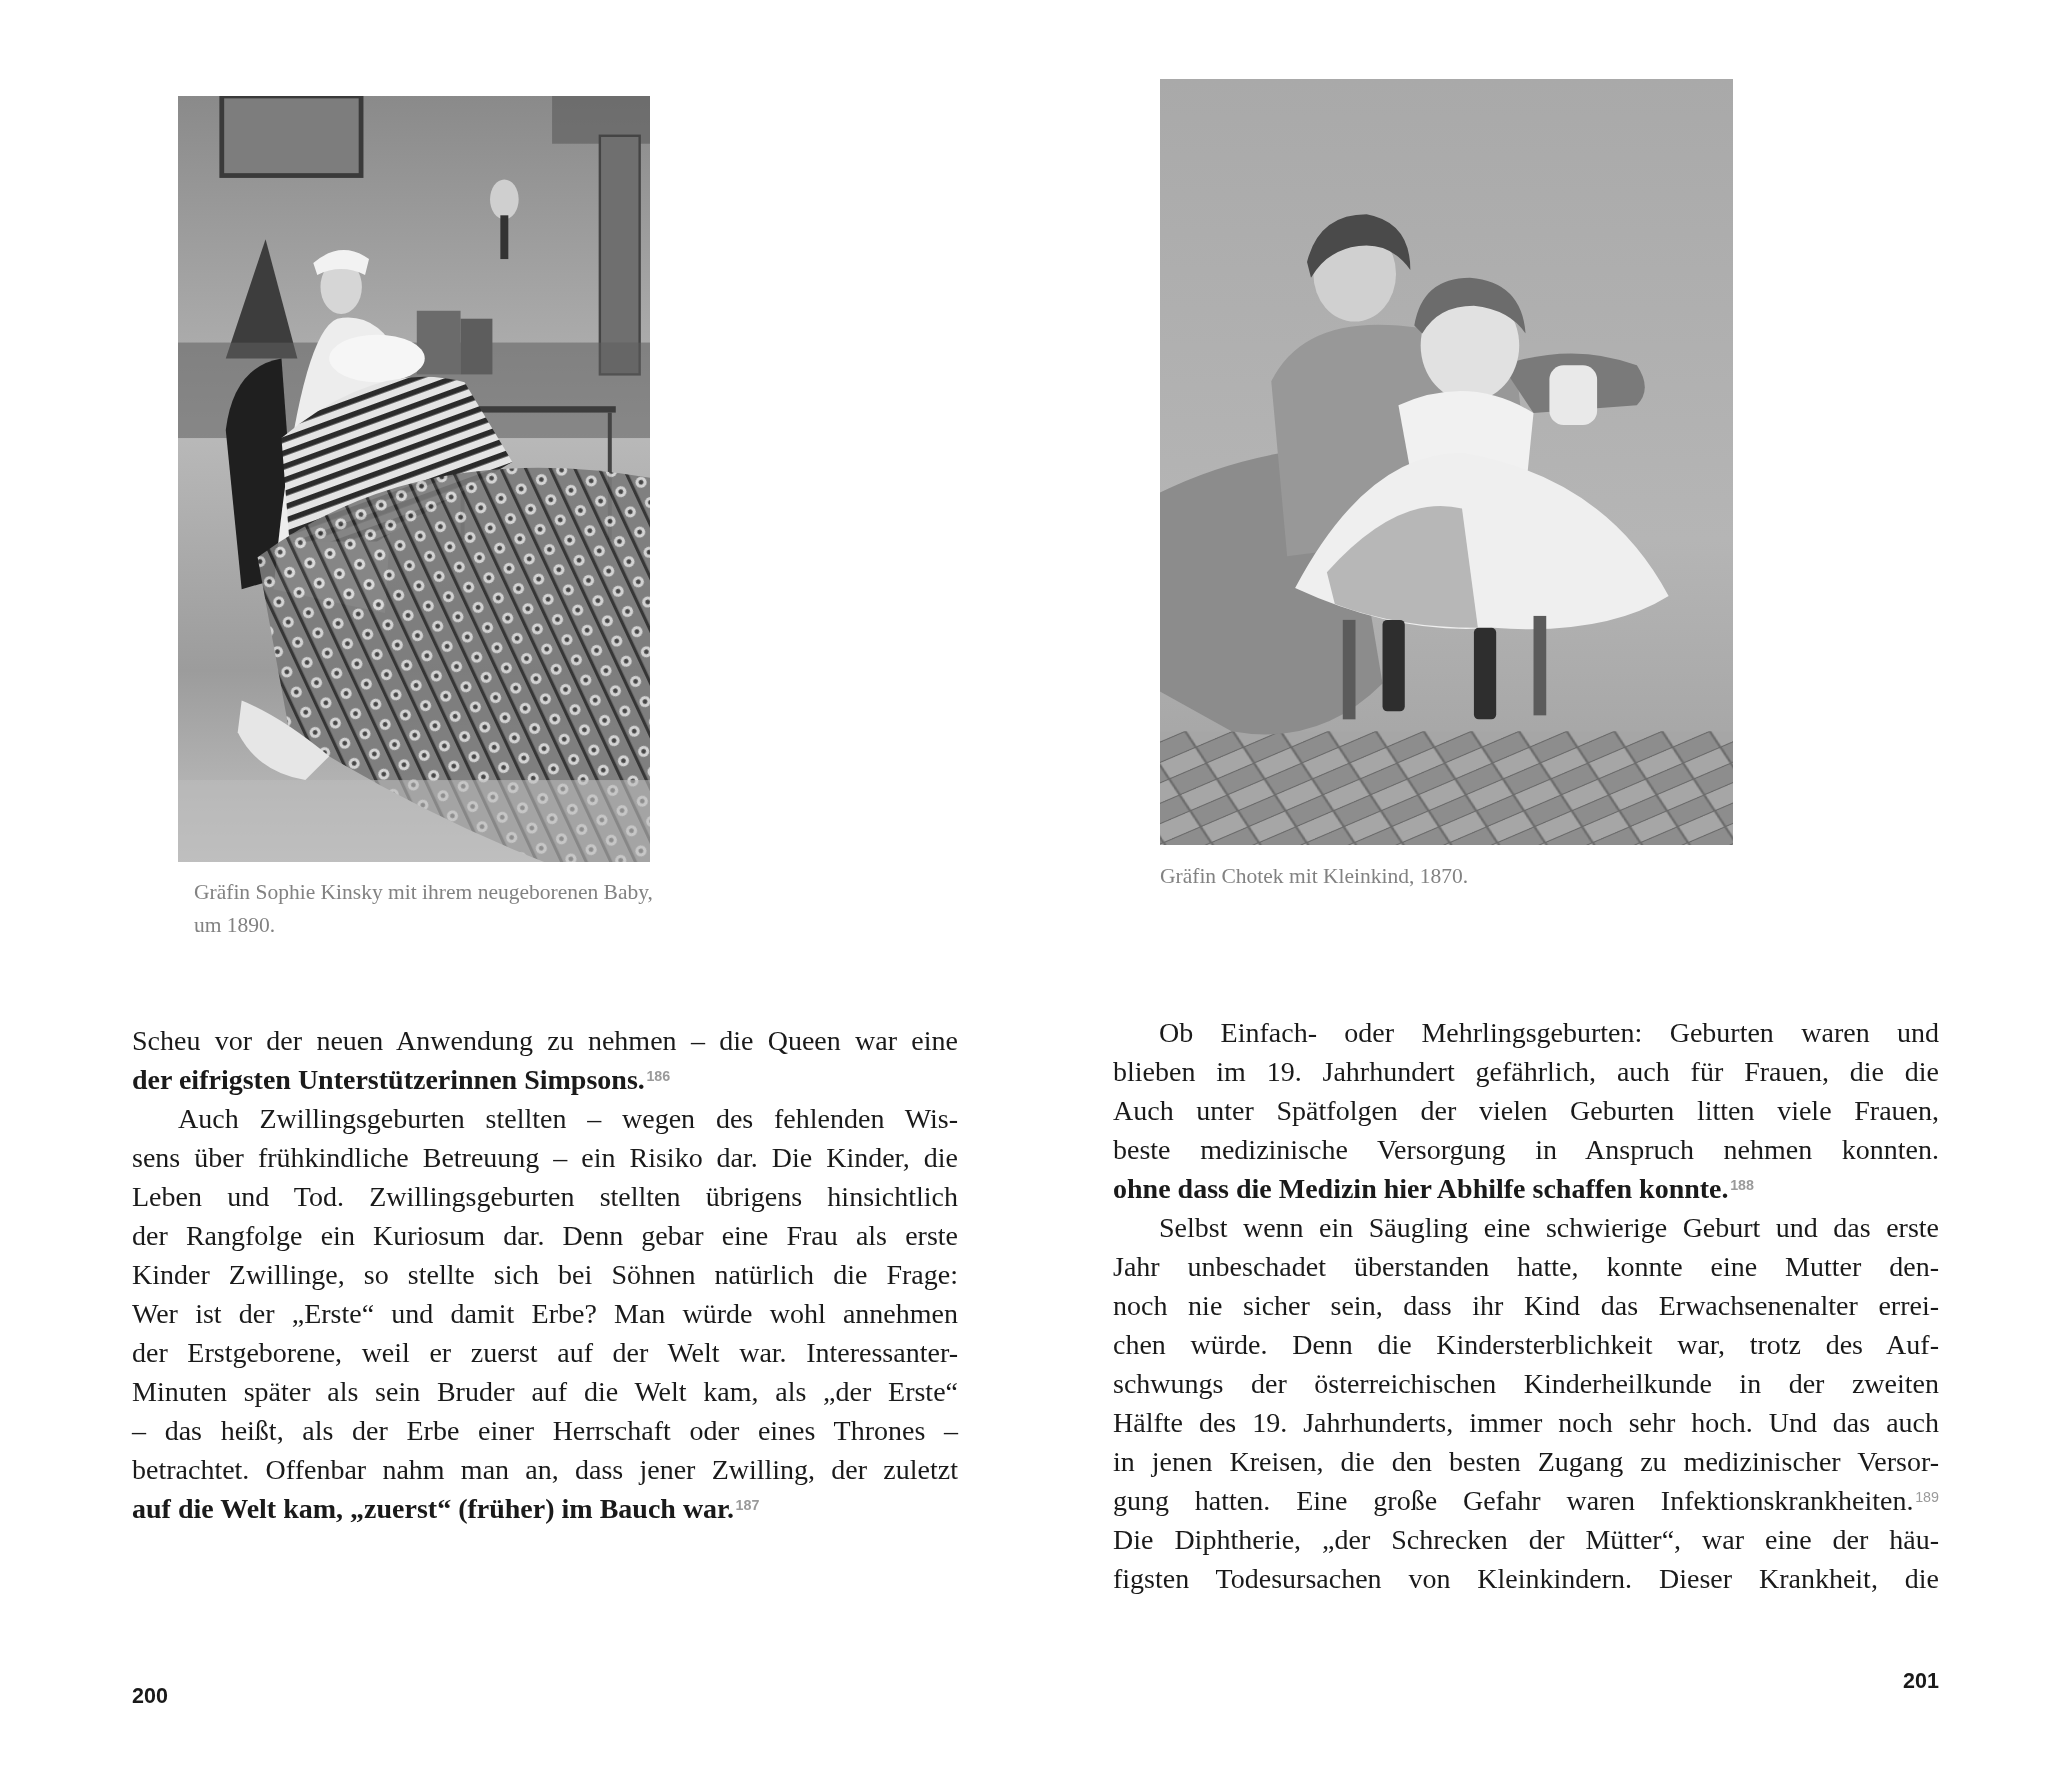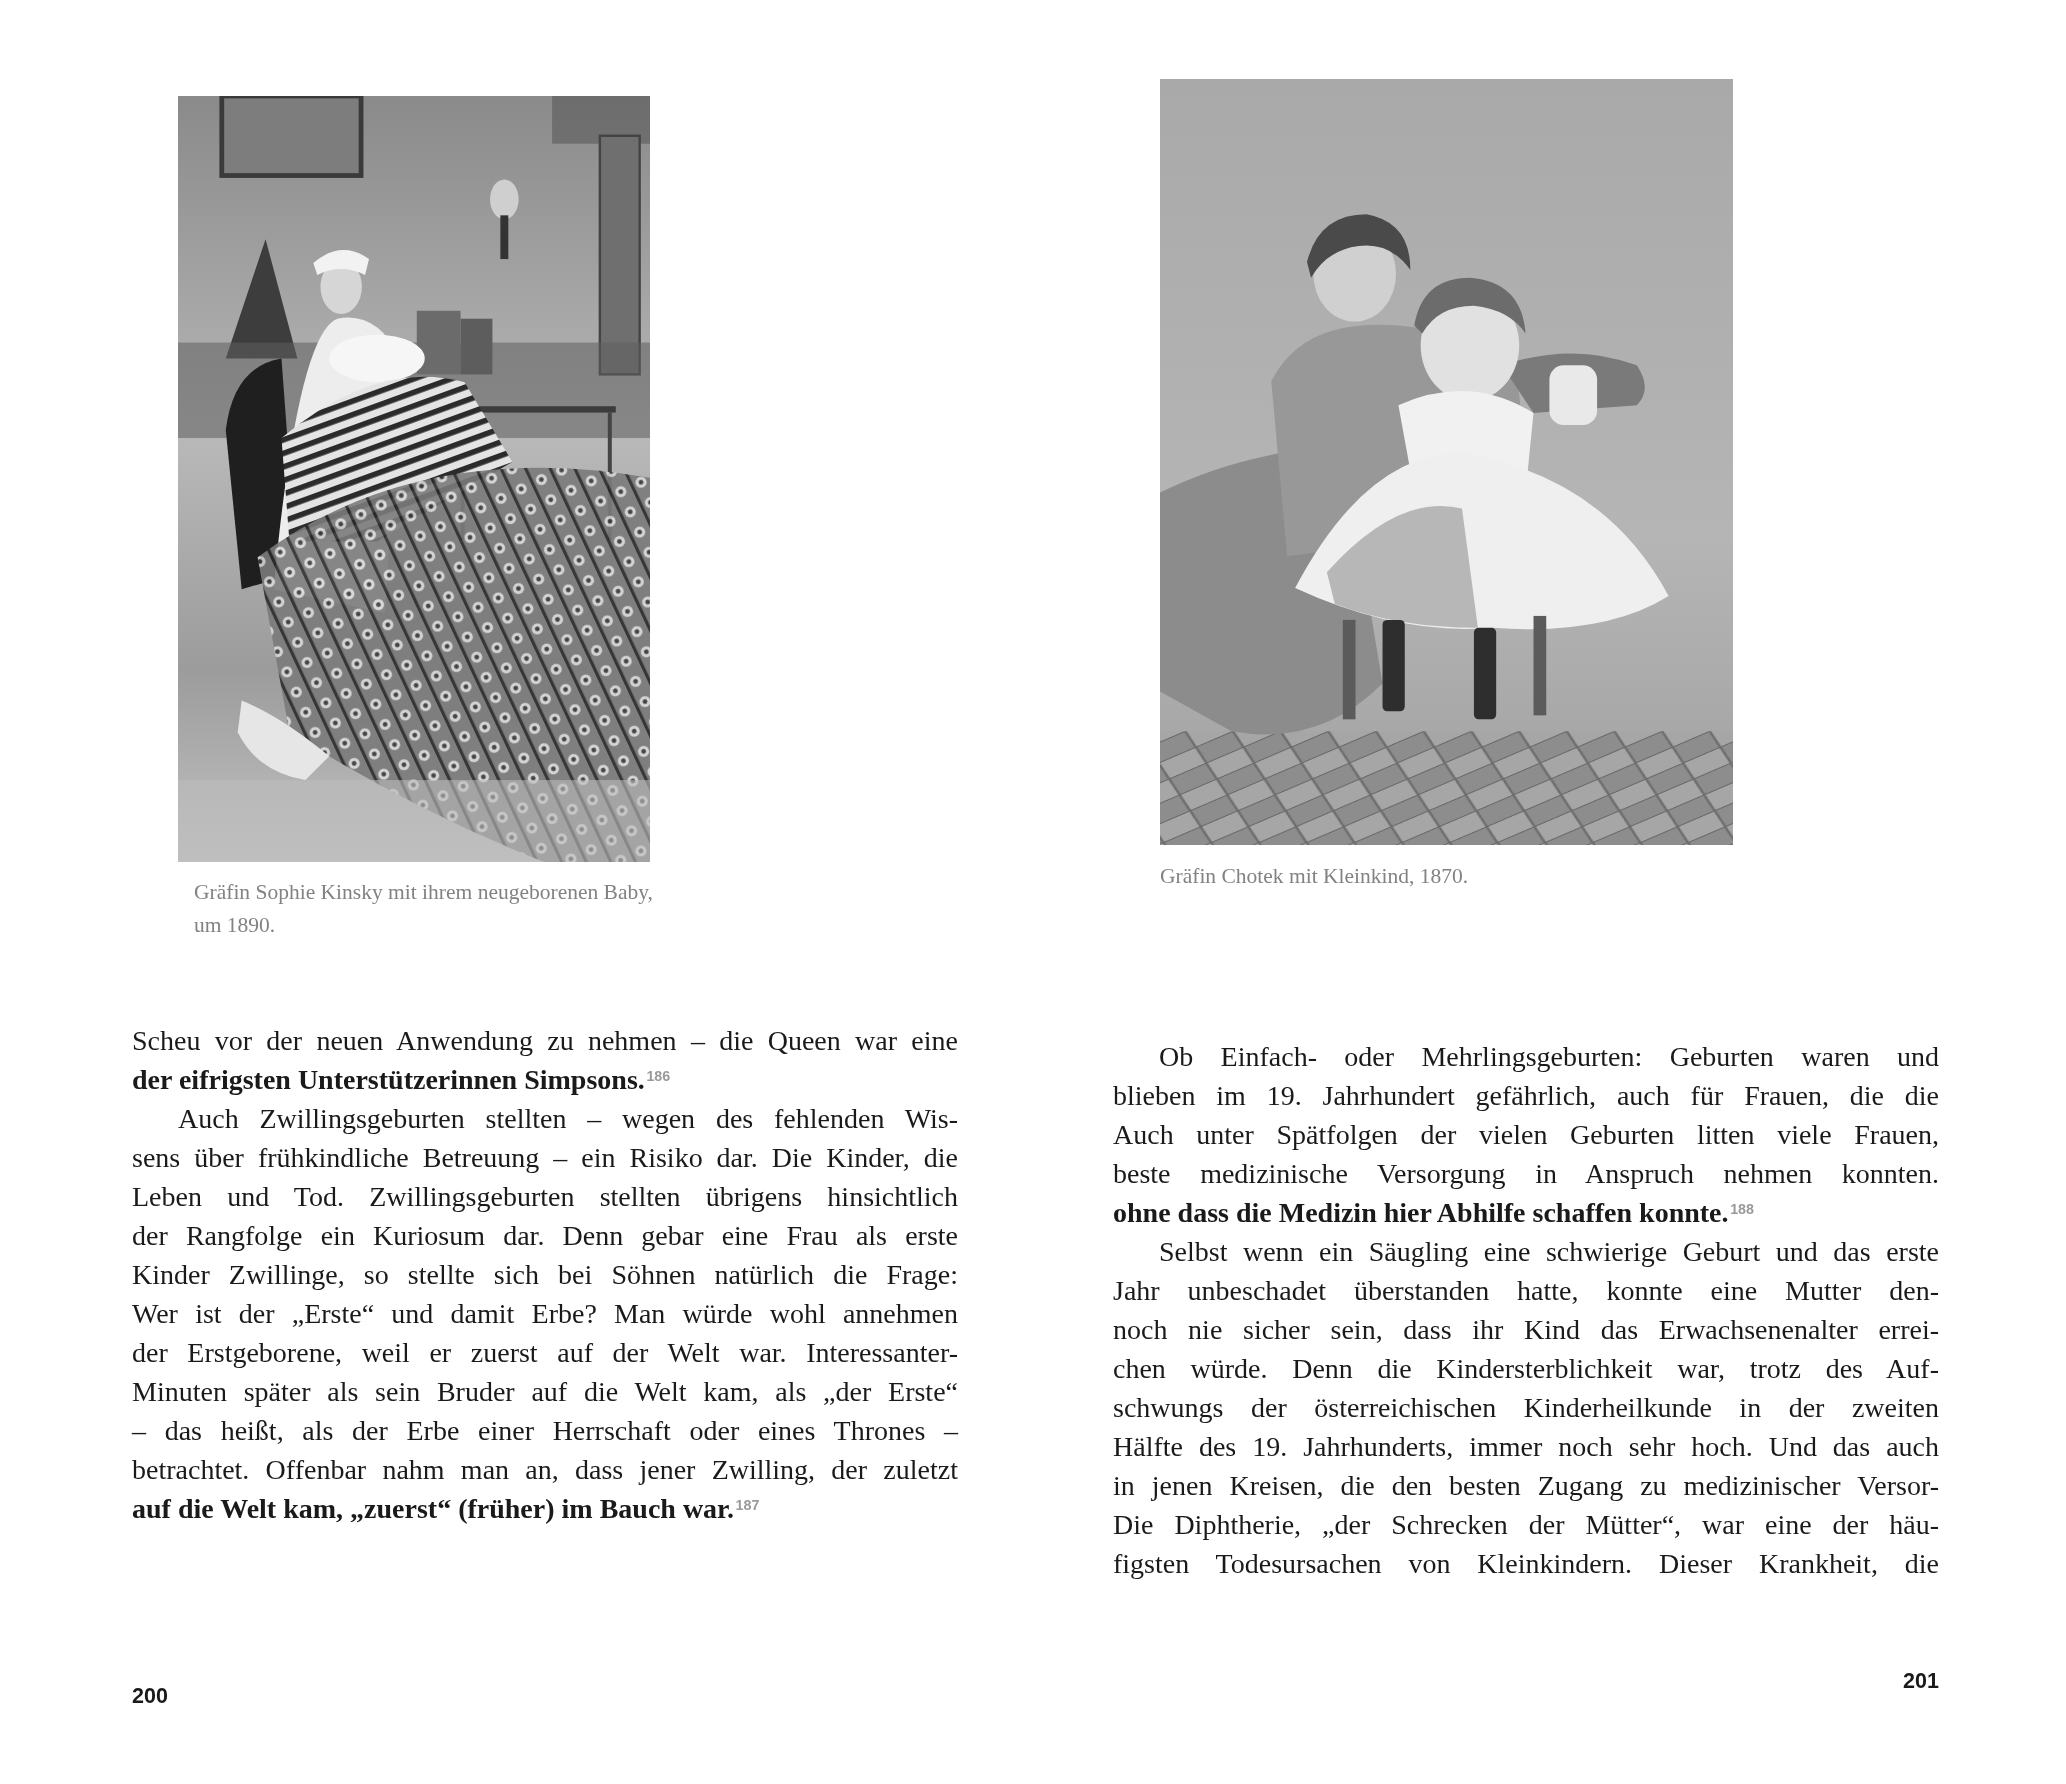--- a/index.html
+++ b/index.html
@@ -126,34 +126,35 @@
     <rect x="470" y="675" width="16" height="125" fill="#5b5b5b"></rect>
   </svg>
 </div>
 
 <div class="caption" style="left:1160px; top:860px; width:573px;">
   <div>Gräfin Chotek mit Kleinkind, 1870.</div>
 </div>
 
 <div class="col" style="left:1113px; top:1013px; width:826px;">
   <p>
-    <span class="line" style="padding-left:46px;margin-top:24px;">Ob Einfach- oder Mehrlingsgeburten: Geburten waren und</span>
+    <span class="line" style="padding-left:46px;">Ob Einfach- oder Mehrlingsgeburten: Geburten waren und</span>
     <span class="line">blieben im 19. Jahrhundert gefährlich, auch für Frauen, die die</span>
     <span class="line">Auch unter Spätfolgen der vielen Geburten litten viele Frauen,</span>
     <span class="line">beste medizinische Versorgung in Anspruch nehmen konnten.</span>
     <span class="line last"><span>ohne dass die Medizin hier Abhilfe schaffen konnte.</span><sup class="fn">188</sup></span>
   </p>
   <p>
     <span class="line" style="padding-left:46px;">Selbst wenn ein Säugling eine schwierige Geburt und das erste</span>
     <span class="line">Jahr unbeschadet überstanden hatte, konnte eine Mutter den-</span>
     <span class="line">noch nie sicher sein, dass ihr Kind das Erwachsenenalter errei-</span>
     <span class="line">chen würde. Denn die Kindersterblichkeit war, trotz des Auf-</span>
     <span class="line">schwungs der österreichischen Kinderheilkunde in der zweiten</span>
     <span class="line">Hälfte des 19. Jahrhunderts, immer noch sehr hoch. Und das auch</span>
     <span class="line">in jenen Kreisen, die den besten Zugang zu medizinischer Versor-</span>
+    <span class="line"><span>gung hatten. Eine große Gefahr waren Infektionskrankheiten.</span><sup class="fn">189</sup></span>
   </p>
   <p>
     <span class="line">Die Diphtherie, „der Schrecken der Mütter“, war eine der häu-</span>
     <span class="line">figsten Todesursachen von Kleinkindern. Dieser Krankheit, die</span>
   </p>
 </div>
 
 <div class="pagenum" style="left:1903px; top:1669px;">201</div>
 
 

